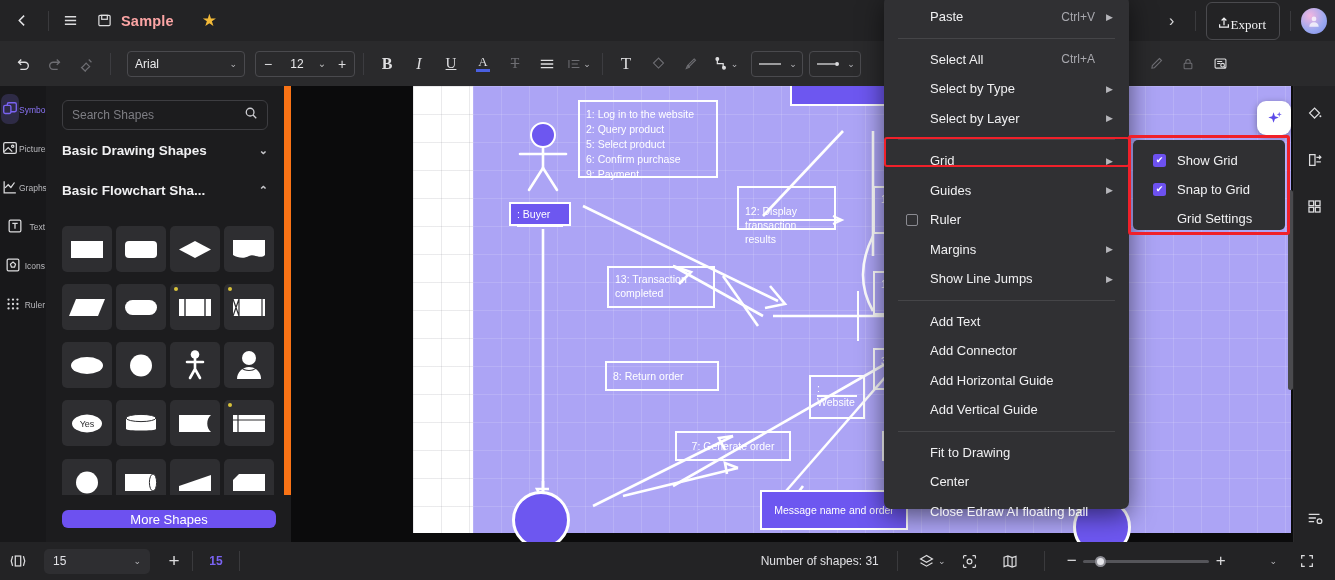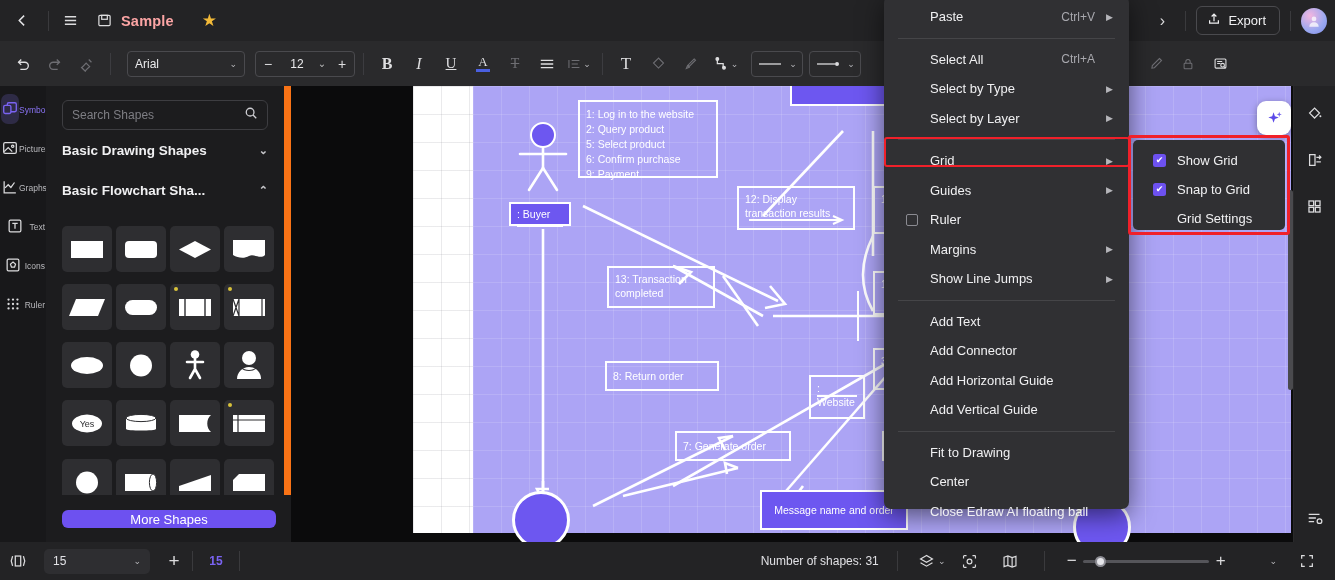--- a/index.html
+++ b/index.html
@@ -19,23 +19,23 @@
     display: flex; align-items: center;
   }
   .tb-back { width: 44px; height: 41px; display:flex; align-items:center; justify-content:center; color:#e4e4e6; }
   .tb-sep { width:1px; height:20px; background:#3a3a3d; margin:0 4px; }
   .tb-icon { width:34px; height:41px; display:flex; align-items:center; justify-content:center; color:#dcdcde; }
   .tb-title { font-size:14.5px; font-weight:bold; color:#fca5a5; margin-left:0; letter-spacing:.2px;}
   .tb-star { margin-left:28px; font-size:17px; color:#f2b938; line-height:1; }
   .tb-right { position:absolute; right:8px; top:0; height:41px; display:flex; align-items:center; gap:6px;}
   .chev-right { color:#d8d8da; font-size:16px; width:26px; text-align:center;}
   .export-btn {
-    display:flex; align-items:center; gap:7px;
+    display:flex; align-items:center; 
     border:1px solid #4a4a4e; border-radius:6px;
-    padding:5px 13px 5px 10px; font-size:13px; color:#f0f0f2; background:transparent;
+    padding:13px 13px 5px 10px; font-size:13px; color:#f0f0f2; background:transparent;font-family:Liberation Serif, serif;
   }
   .avatar {
     width:26px; height:26px; border-radius:50%;
     background: radial-gradient(circle at 35% 30%, #f3b6e0, #9aa8f0 60%, #7f8ce8);
     display:flex;align-items:center;justify-content:center;
   }
 
   
   .toolbar {
     position:absolute; left:0; top:41px; width:1335px; height:45px;
@@ -691,21 +691,21 @@
             <div>1: Log in to the website</div>
             <div>2: Query product</div>
             <div>5: Select product</div>
             <div>6: Confirm purchase</div>
             <div>9: Payment</div>
           </span>
         </div>
 
         <div class="dnode dbox fill" style="left:317px; top:-8px; width:120px; height:28px;"></div>
 
-        <div class="dnode dbox" style="left:264px; top:100px; width:118px; height:44px; align-items:flex-start; padding-top:4px">
+        <div class="dnode dbox" style="left:264px; top:100px; width:99px; height:44px; align-items:flex-start; padding-top:16px">
           <span>12: Display transaction results</span>
         </div>
         <svg style="position:absolute;left:276px;top:128px" width="100" height="12">
           <g stroke="#fff" stroke-width="2" fill="none">
               <path d="M0 6 H92"></path>
               <path d="M84 2 L93 6 L84 10"></path>
             </g>
         </svg>
 
         <div class="dnode dbox" style="left:400px; top:100px; width:92px; height:48px; align-items:flex-start; padding-top:4px">
@@ -729,21 +729,21 @@
 
         <div class="dnode dbox" style="left:336px; top:289px; width:56px; height:44px; align-items:flex-start; padding-top:4px">
           <span>: Website</span>
         </div>
         <div style="position:absolute;left:344px;top:309px;width:40px;height:1.6px;background:#fff"></div>
 
         <div class="dnode dbox" style="left:132px; top:275px; width:114px; height:30px;">
           <span>8: Return order</span>
         </div>
 
-        <div class="dnode dbox" style="left:202px; top:345px; width:116px; height:30px; justify-content:flex-start">
+        <div class="dnode dbox" style="left:202px; top:345px; width:116px; height:30px; justify-content:center">
           <span>7: Generate order</span>
         </div>
 
         <div class="dnode dbox" style="left:409px; top:345px; width:100px; height:30px;">
           <span>4: Return produ</span>
         </div>
 
         <div class="dcircle" style="left:39px; top:405px; width:58px; height:58px;"></div>
 
         <div class="dnote" style="left:287px; top:404px; width:148px; height:40px;">

